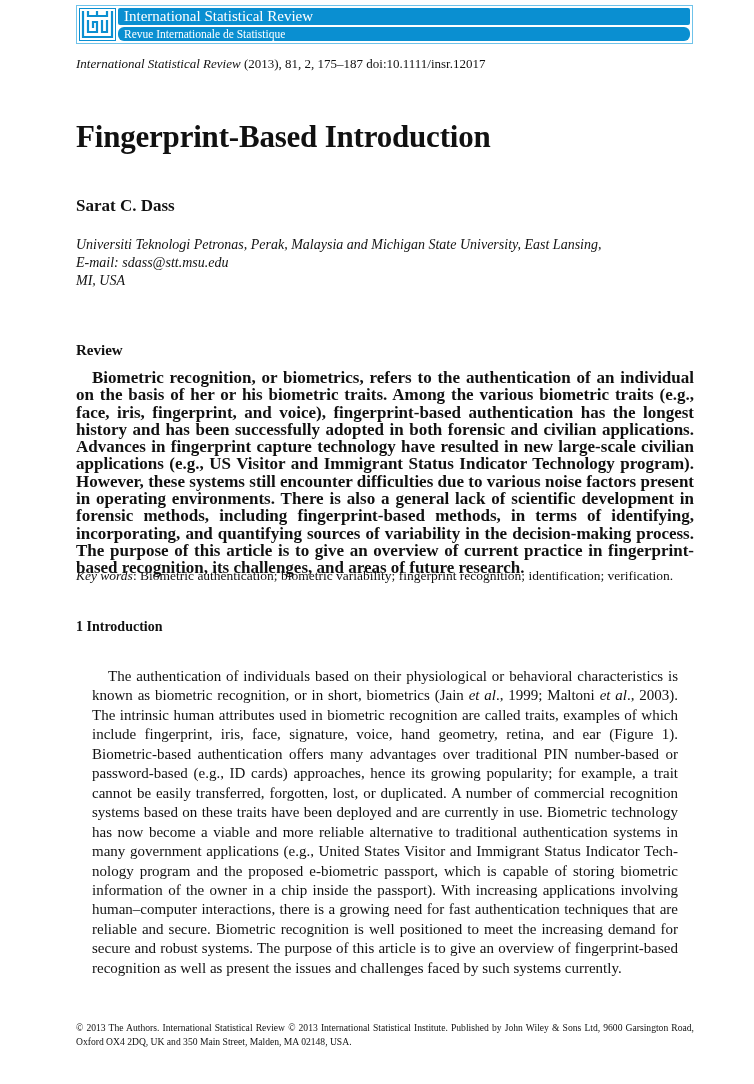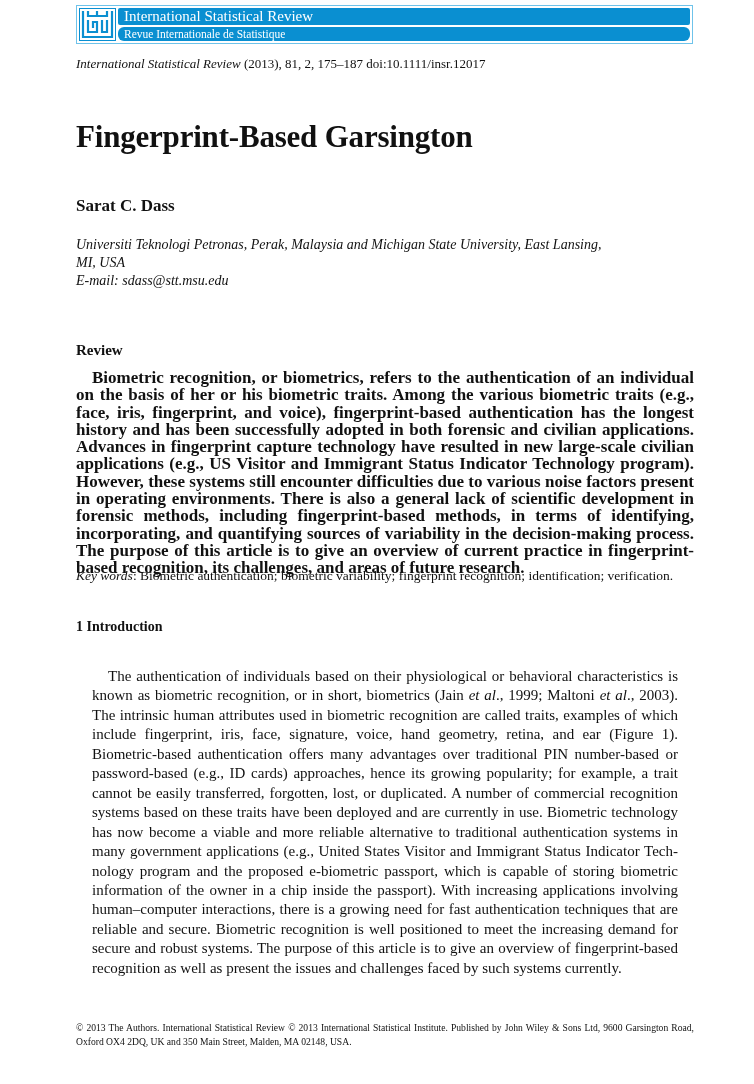--- a/index.html
+++ b/index.html
@@ -87,26 +87,26 @@
     </g>
   </svg>
   <div class="bar bar1">International Statistical Review</div>
   <div class="bar bar2">Revue Internationale de Statistique</div>
 </div>
 
 <div class="citation">
   <i>International Statistical Review</i><span> (2013), 81, 2, 175–187 doi:10.1111/insr.12017</span>
 </div>
 
-<h1 class="title">Fingerprint-Based Garsington</h1>
+<h1 class="title">Fingerprint-Based Introduction</h1>
 <h2 class="author">Sarat C. Dass</h2>
 <div class="affil">
   <div>Universiti Teknologi Petronas, Perak, Malaysia and Michigan State University, East Lansing,</div>
+  <div>E-mail: sdass@stt.msu.edu</div>
   <div>MI, USA</div>
-  <div>E-mail: sdass@stt.msu.edu</div>
 </div>
 
 <h3 class="summary-head">Review</h3>
 <p class="abstract">Biometric recognition, or biometrics, refers to the authentication of an individual on the basis of her or his biometric traits. Among the various biometric traits (e.g., face, iris, fingerprint, and voice), fingerprint-based authentication has the longest history and has been successfully adopted in both forensic and civilian applications. Advances in fingerprint capture technology have resulted in new large-scale civilian applications (e.g., US Visitor and Immigrant Status Indicator Technology program). However, these systems still encounter difficulties due to various noise factors present in operating environments. There is also a general lack of scientific development in forensic methods, including fingerprint-based methods, in terms of identifying, incorporating, and quantifying sources of variability in the decision-making process. The purpose of this article is to give an overview of current practice in fingerprint-based recognition, its challenges, and areas of future research.</p>
 
 <p class="keywords"><i>Key words</i><span>:  </span><span>Biometric authentication; biometric variability; fingerprint recognition; identification; verification.</span></p>
 
 <h3 class="section-head">1  Introduction</h3>
 <div class="body-text">
   <p><span>The authentication of individuals based on their physiological or behavioral characteristics is known as biometric recognition, or in short, biometrics (Jain </span><i>et al</i><span>., 1999; Maltoni </span><i>et al</i><span>., 2003). The intrinsic human attributes used in biometric recognition are called traits, examples of which include fingerprint, iris, face, signature, voice, hand geometry, retina, and ear (Figure 1). Biometric-based authentication offers many advantages over traditional PIN number-based or password-based (e.g., ID cards) approaches, hence its growing popularity; for example, a trait cannot be easily transferred, forgotten, lost, or duplicated. A number of commercial recognition systems based on these traits have been deployed and are currently in use. Biometric technology has now become a viable and more reliable alternative to traditional authentication systems in many government applications (e.g., United States Visitor and Immigrant Status Indicator Tech­nology program and the proposed e-biometric passport, which is capable of storing biometric information of the owner in a chip inside the passport). With increasing applications involv­ing human–computer interactions, there is a growing need for fast authentication techniques that are reliable and secure. Biometric recognition is well positioned to meet the increasing demand for secure and robust systems. The purpose of this article is to give an overview of fingerprint-based recognition as well as present the issues and challenges faced by such systems currently.</span></p>

